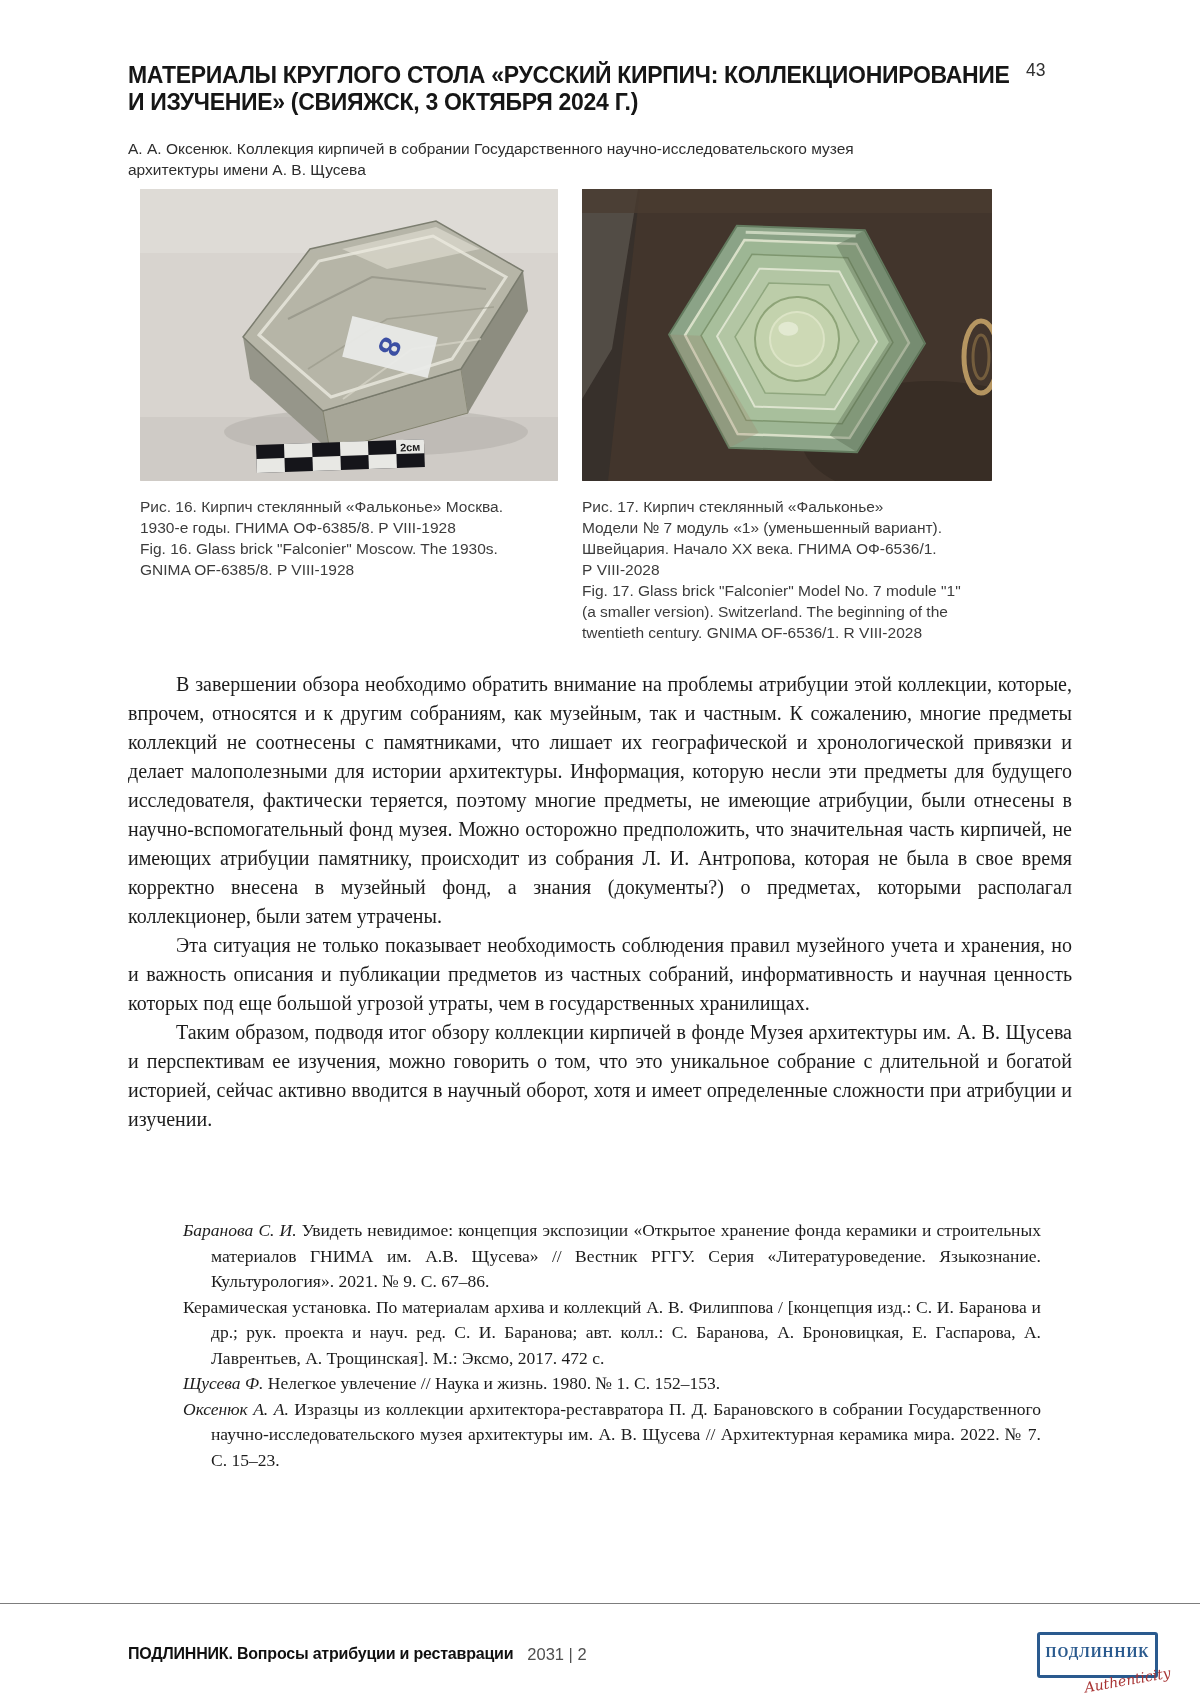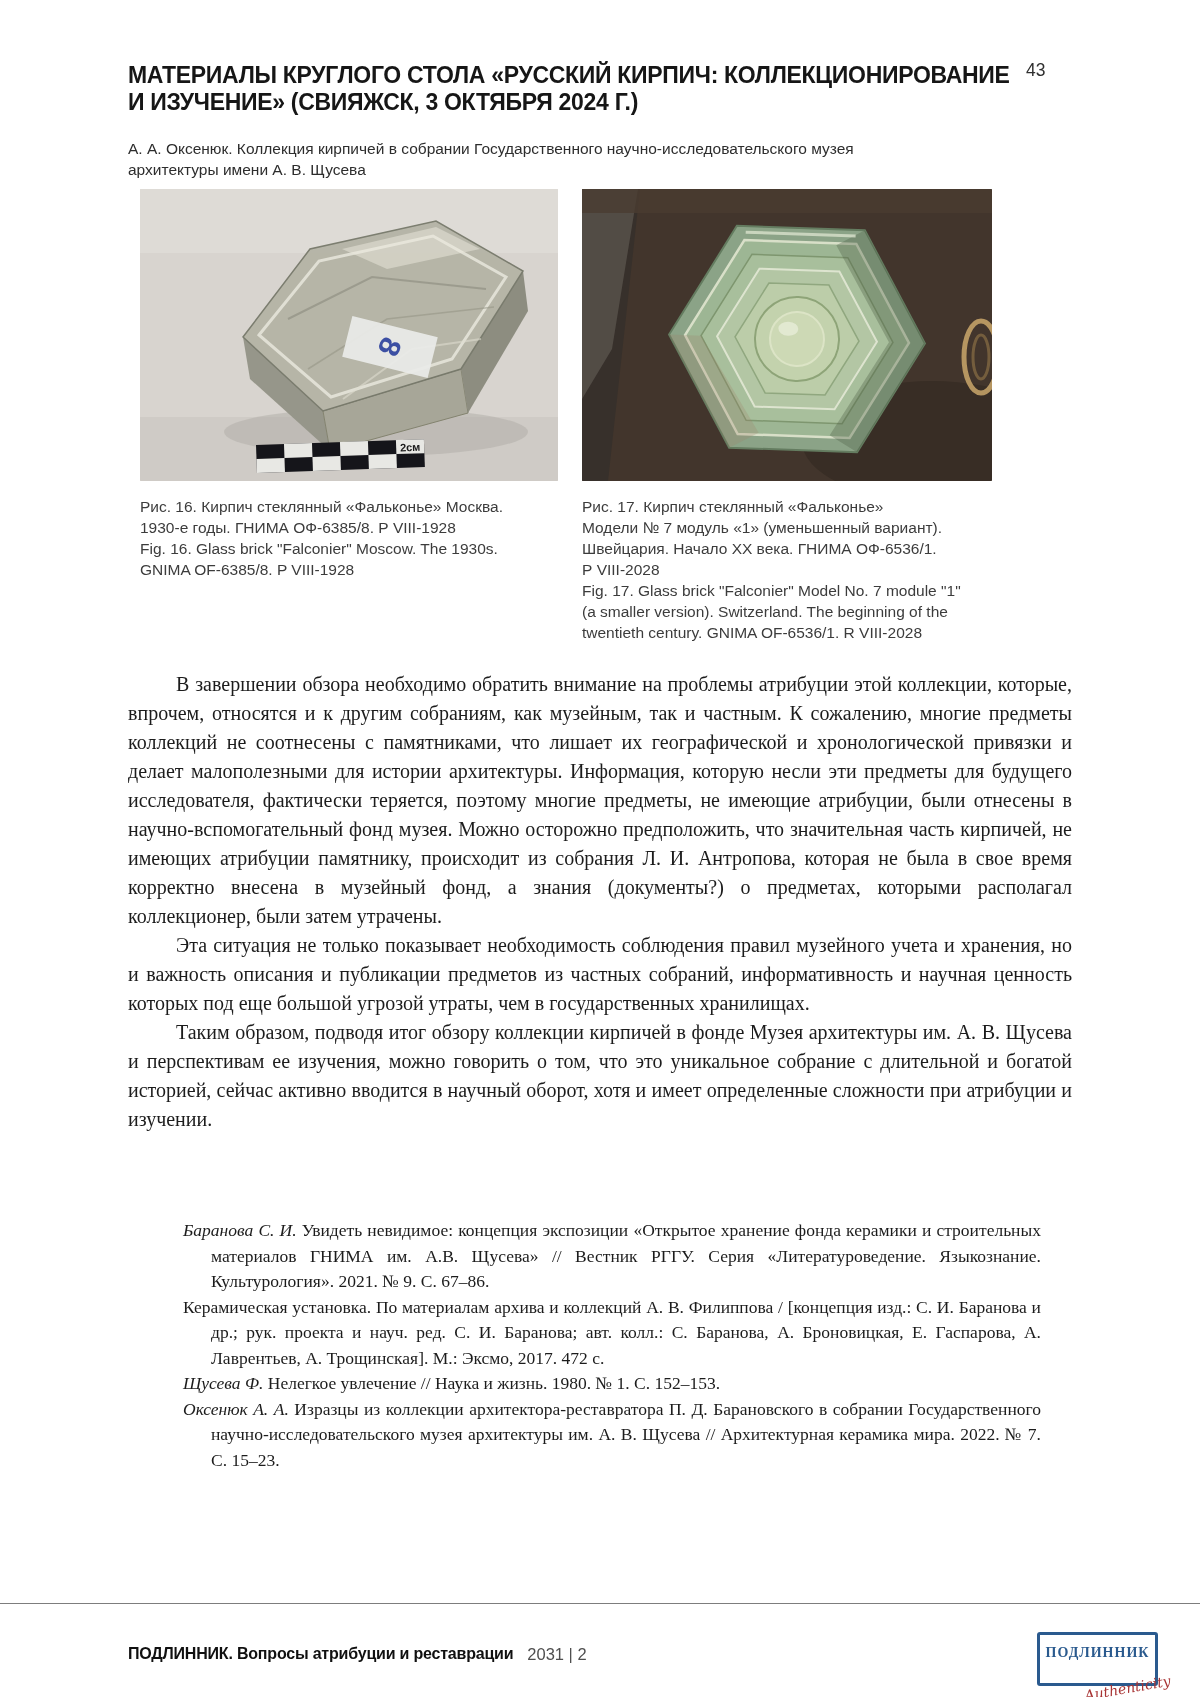--- a/index.html
+++ b/index.html
@@ -42,21 +42,21 @@
   .bib-entry .bib-author { font-style:italic; }
   .footer-rule {
     position:absolute; left:0; right:0; top:1603px; border-top:1.5px solid #7d7d7d;
   }
   .footer-line {
     position:absolute; left:128px; top:1645px; display:flex; align-items:flex-start; gap:14px;
   }
   .footer-journal { font-weight:700; font-size:16px; color:#101010; letter-spacing:-0.2px; }
   .footer-issue { font-size:16.5px; color:#4f4f4f; }
   .logo {
-    position:absolute; left:1037px; top:1632px; width:121px; height:54px;
+    position:absolute; left:1037px; top:1632px; width:121px; height:46px;
     border:3px solid #2a5a8e; border-radius:3px; box-sizing:border-box;
   }
   .logo-text {
     position:absolute; left:0; right:0; top:10px; text-align:center;
     font-family:"Liberation Serif", serif; font-weight:700; font-size:14px;
     color:#2a5a8e; letter-spacing:1px;
   }
   .logo-script {
     position:absolute; right:-16px; bottom:-13px;
     font-family:"DejaVu Serif", serif; font-style:italic; font-size:14px;

